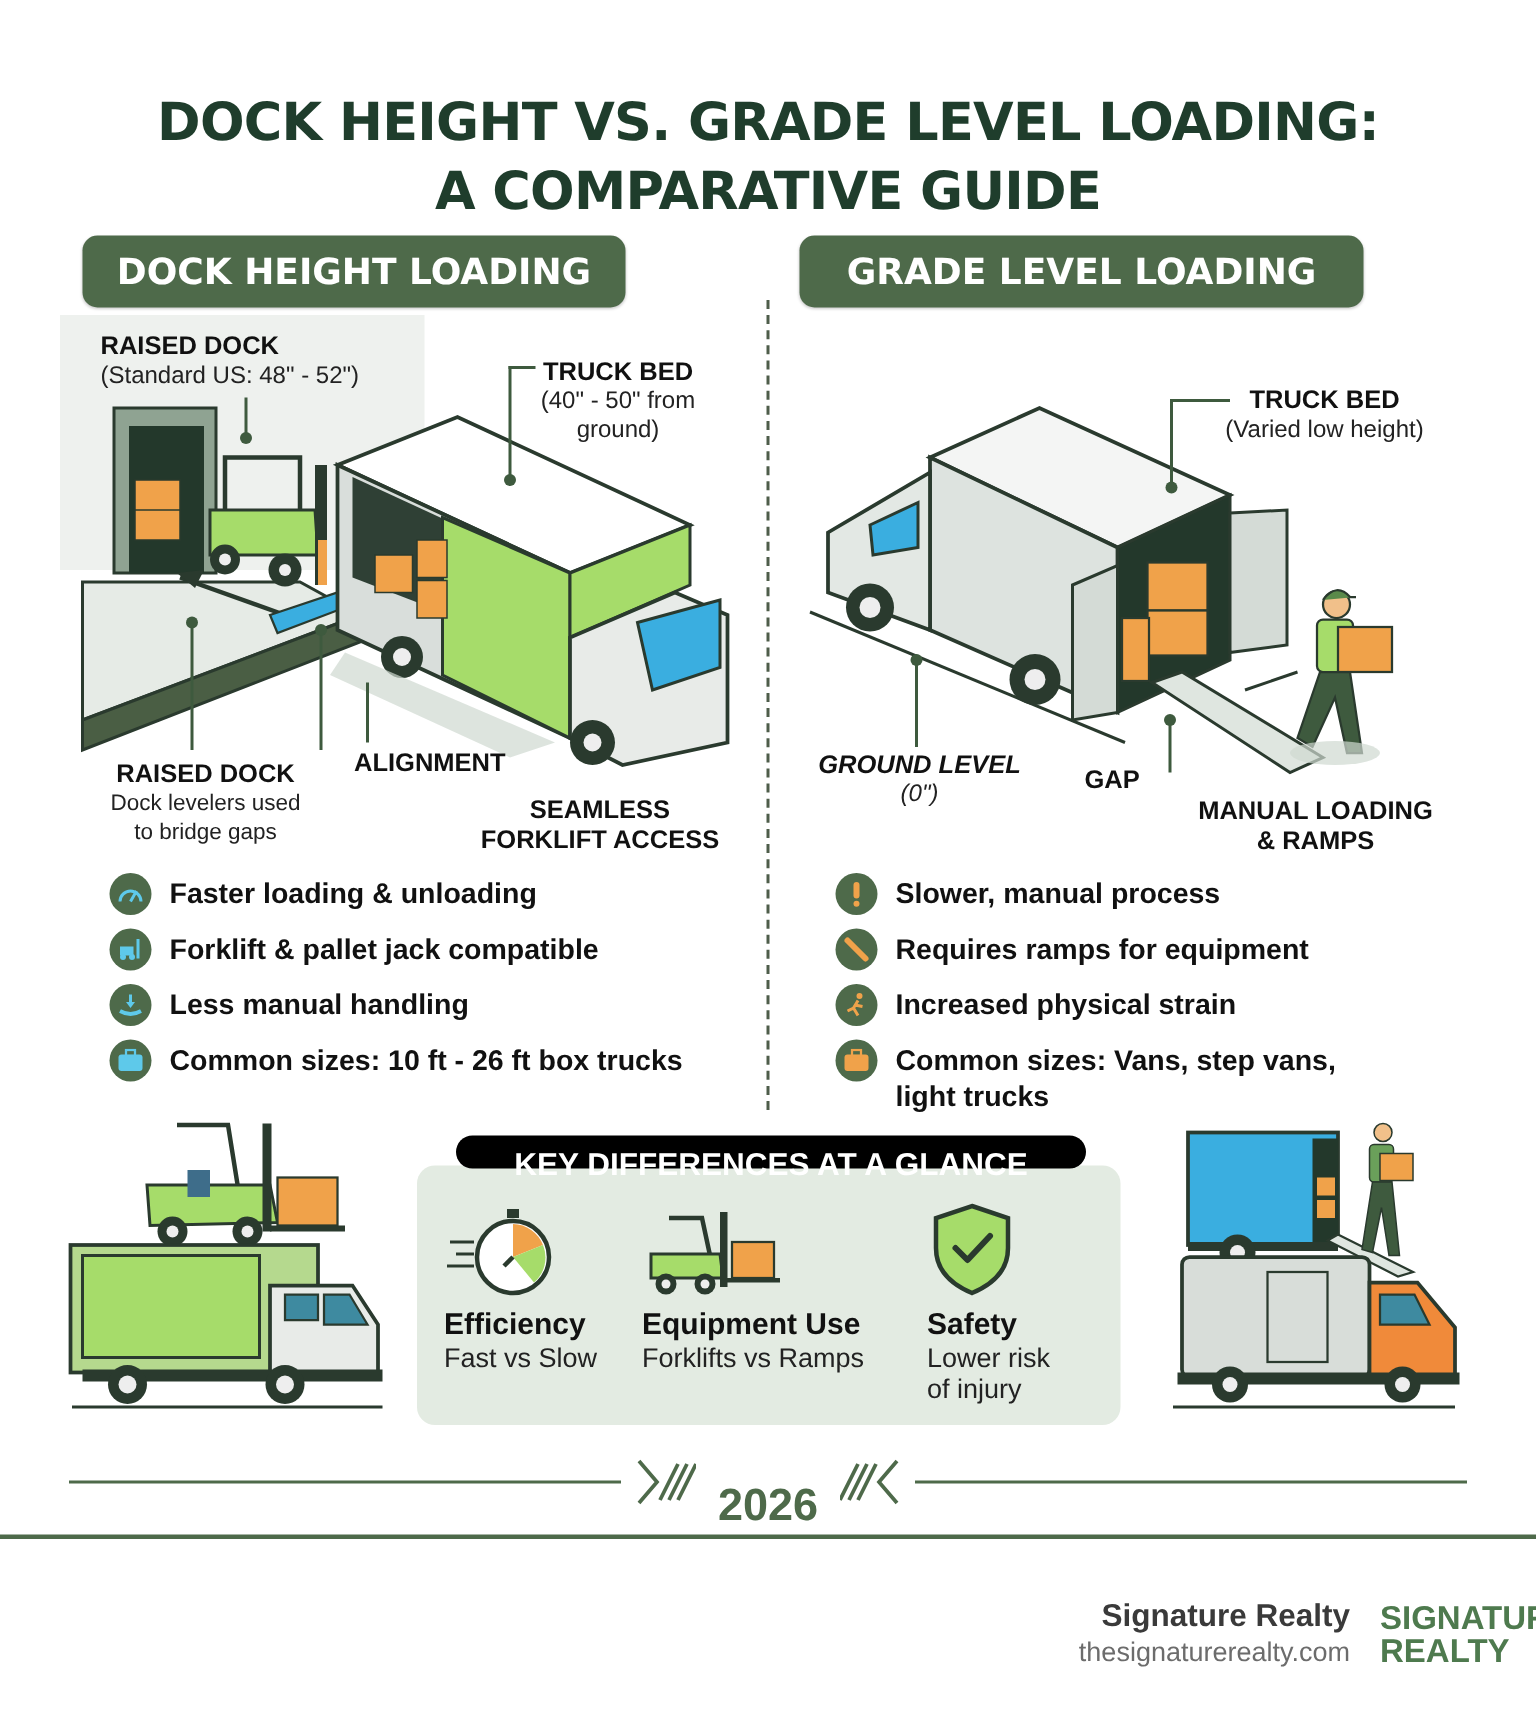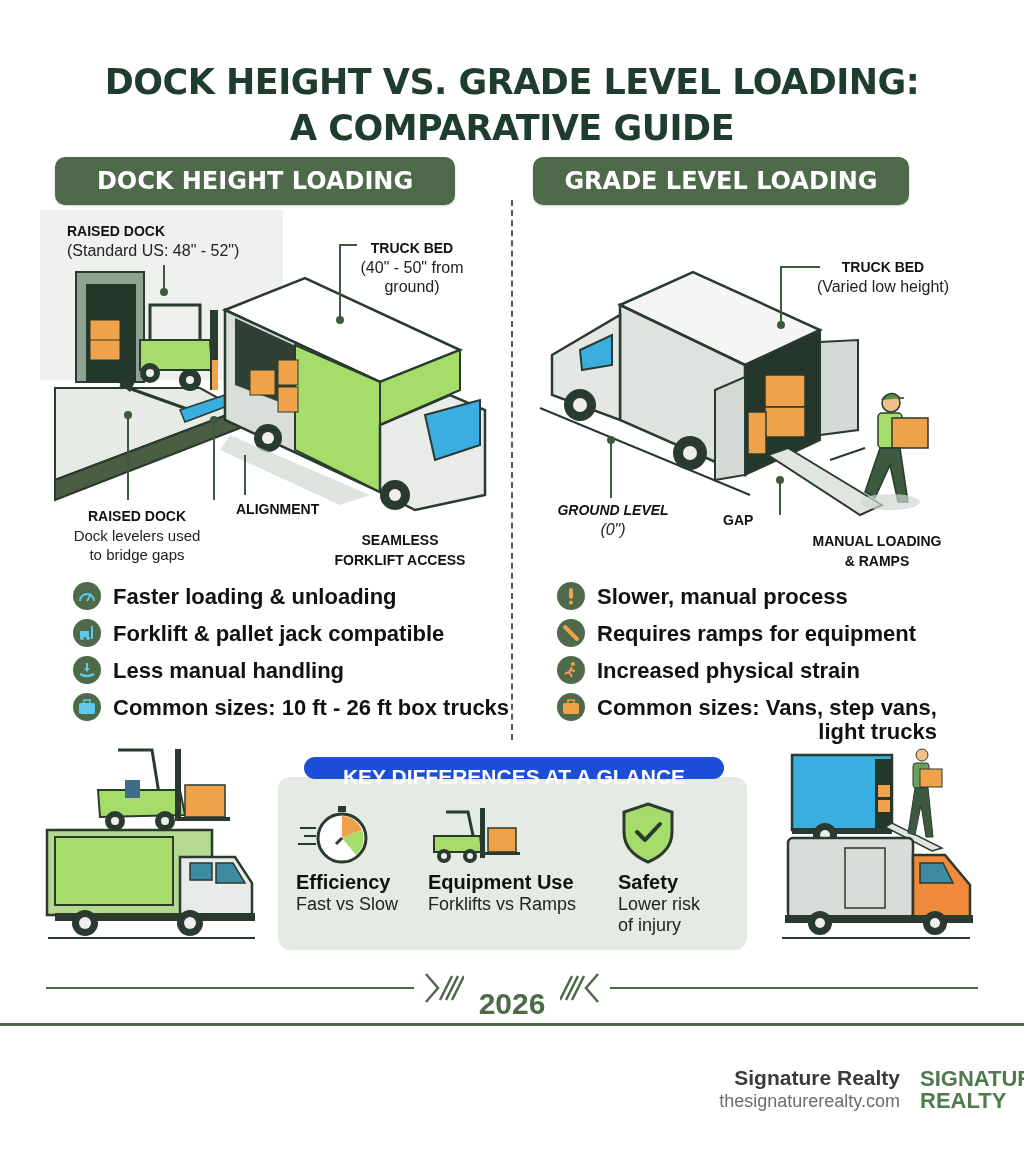--- a/index.html
+++ b/index.html
@@ -19,40 +19,40 @@
     background: #4e6a4a; color: #fff; text-align: center;
     font-family: "DejaVu Sans", sans-serif; font-weight: bold; font-size: 24px;
     line-height: 48px; box-shadow: 0 1px 2px rgba(0,0,0,0.2);
   }
 
   .divider-dashed {
     position: absolute; left: 511px; top: 200px; height: 540px; width: 0;
     border-left: 2px dashed #4e5d4a;
   }
 
-  .label-bold { font-weight: bold; font-size: 14px; line-height: 20px; color: #111; }
+  .label-bold { font-weight: bold; font-size: 17px; line-height: 20px; color: #111; }
   .label-sub { font-size: 16px; line-height: 19px; color: #222; }
   .leader { position: absolute; background: #3e5a3e; }
   .dot { position: absolute; width: 8px; height: 8px; border-radius: 50%; background: #3e5a3e; }
 
   .bullets { position: absolute; }
   .bullet { display: flex; align-items: flex-start; height: 37px; }
   .bullet .ic {
     width: 28px; height: 28px; border-radius: 50%; background: #4e6a4a; flex: 0 0 28px;
     display: flex; align-items: center; justify-content: center; margin-right: 12px; margin-top: -3px;
   }
-  .bullet .txt { font-weight: bold; font-size: 22px; line-height: 24px; color: #111; text-align: right; }
+  .bullet .txt { font-weight: bold; font-size: 19px; line-height: 24px; color: #111; }
 
   .kd-box {
     position: absolute; left: 278px; top: 777px; width: 469px; height: 173px;
     background: #e3ebe2; border-radius: 12px;
   }
   .kd-pill {
     position: absolute; left: 304px; top: 757px; width: 420px; height: 22px;
-    background: #1d4ed8; border-radius: 20px; color: #fff; text-align: center;
+    background: #000000; border-radius: 20px; color: #fff; text-align: center;
     font-weight: bold; font-size: 21px; line-height: 40px;
   }
   .kd-item { position: absolute; top: 800px; }
   .kd-item .t { font-weight: bold; font-size: 20px; line-height: 24px; color: #111; }
   .kd-item .s { font-size: 18px; line-height: 21px; color: #222; }
 
   .year-row { position: absolute; left: 0; top: 968px; width: 1024px; height: 40px; }
   .year-line { position: absolute; top: 19px; height: 2px; background: #4e6a4a; }
   .year-text {
     position: absolute; left: 462px; top: 16px; width: 100px; text-align: center;
@@ -68,21 +68,21 @@
     font-weight: bold; font-size: 22px; line-height: 22px; color: #4e7a4e; white-space: nowrap; }
 </style>
 </head>
 <body>
 
 <div class="main-title">
   <div>DOCK HEIGHT VS. GRADE LEVEL LOADING:</div>
   <div>A COMPARATIVE GUIDE</div>
 </div>
 
-<div class="section-pill" style="left:55px;width:400px;">DOCK HEIGHT LOADING</div>
+<div class="section-pill" style="left:55px;width:362px;">DOCK HEIGHT LOADING</div>
 <div class="section-pill" style="left:533px;width:376px;">GRADE LEVEL LOADING</div>
 
 <div class="divider-dashed"></div>
 
 <svg class="abs" style="left:40px;top:210px;" width="470" height="310" viewBox="0 0 470 310">
 
   <rect x="0" y="0" width="243" height="170" fill="#eef1ee"></rect>
 
   <polygon points="15,178 160,178 200,200 15,270" fill="#e6ebe6" stroke="#2a3a2e" stroke-width="2"></polygon>
   <polygon points="15,270 200,200 200,218 15,290" fill="#4a5e44" stroke="#2a3a2e" stroke-width="2"></polygon>

